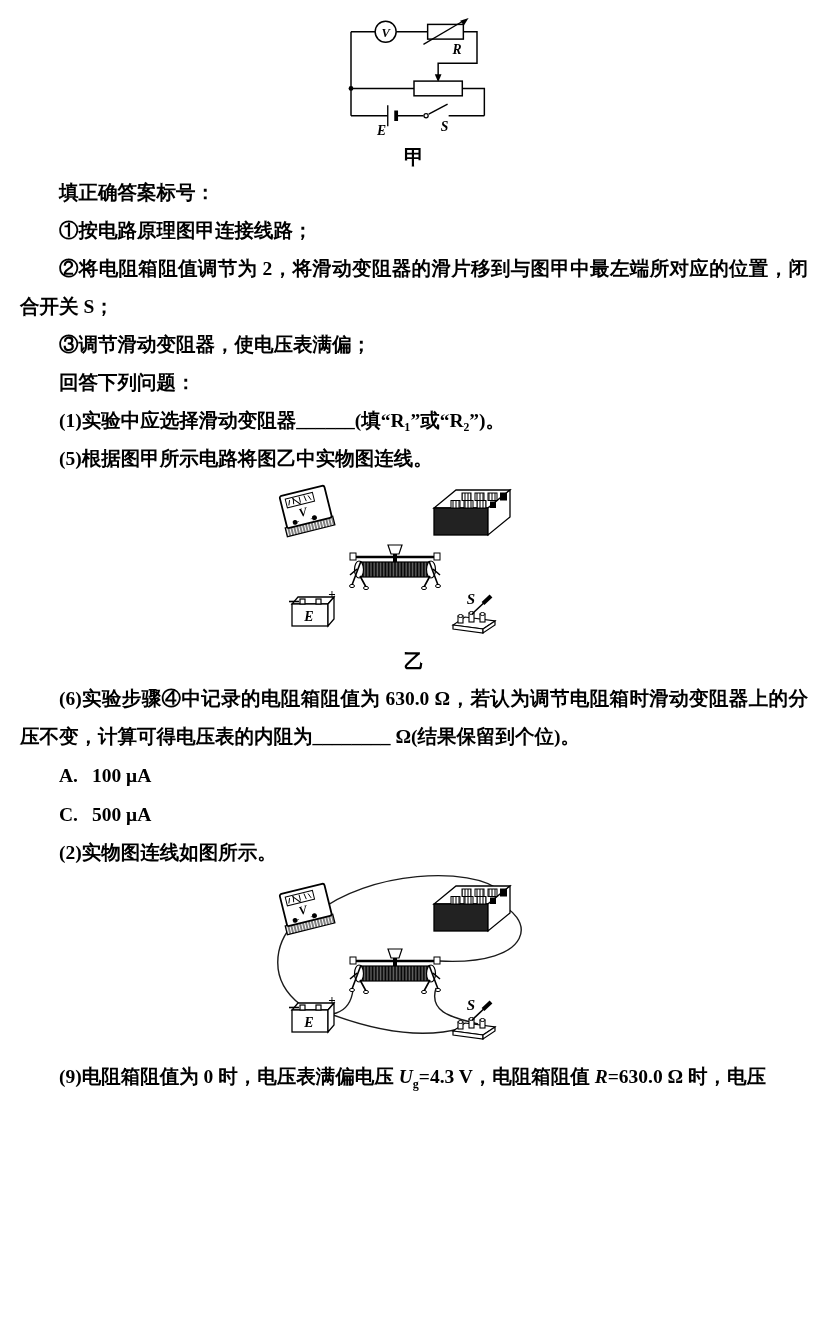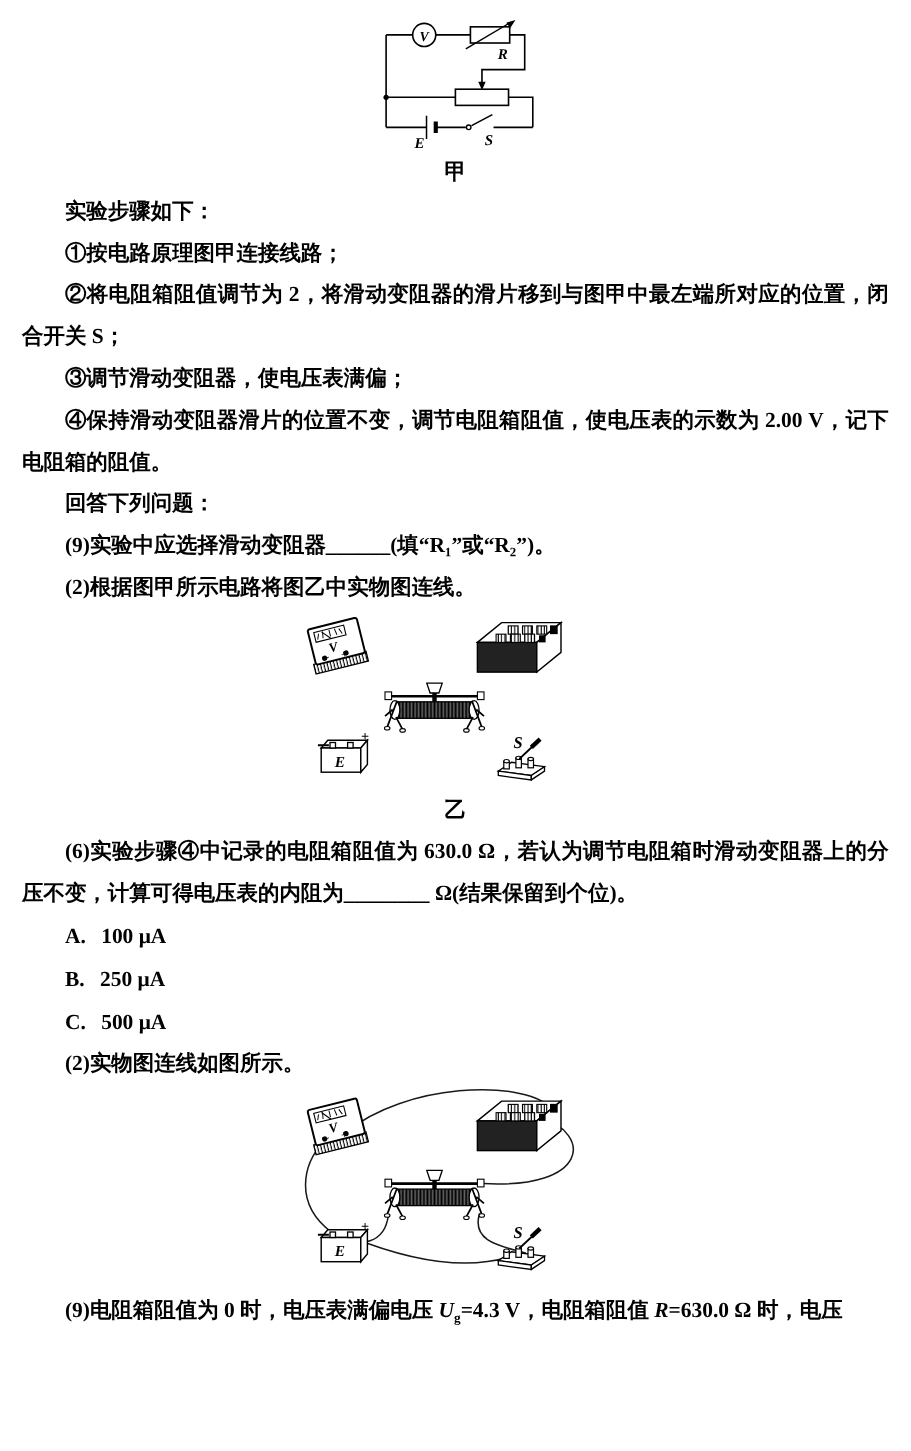--- a/index.html
+++ b/index.html
@@ -13,21 +13,21 @@
   }
   .page { padding:10px 20px 0 20px; }
   .para { text-indent:2em; text-align:justify; line-height:38px; }
   .fig { text-align:center; }
   .fig svg { display:inline-block; vertical-align:top; }
   .caption { text-align:center; font-size:20px; line-height:30px; font-weight:700; }
   .fig-jia { margin:6px 0 2px 0; }
   .fig-yi { margin:4px 0 4px 0; }
   .fig-ans { margin:2px 0 0 0; }
   .opts { }
-  .opt-row { display:flex; line-height:39px;flex-direction:column; }
+  .opt-row { display:flex; line-height:39px; }
   .opt { width:50%; padding-left:2em; }
   .opt-key { display:inline-block; margin-right:14px; }
   .svgtext { font-family:"Liberation Serif","DejaVu Serif",serif; font-weight:700; }
   .it { font-style:italic; }
   sub { font-size:0.62em; }
   .hidden-defs { position:absolute; width:0; height:0; overflow:hidden; }
 </style>
 </head>
 <body>
 
@@ -138,50 +138,46 @@
       <line x1="50" y1="85" x2="50" y2="105" stroke="#000" stroke-width="1.3"></line>
       <line x1="58" y1="90" x2="58" y2="100" stroke="#000" stroke-width="3.6"></line>
       <circle cx="86.5" cy="95" r="2" fill="#fff" stroke="#000" stroke-width="1.2"></circle>
       <line x1="89" y1="93.5" x2="107" y2="84" stroke="#000" stroke-width="1.4"></line>
       <text class="svgtext it" x="44" y="113" font-size="13" text-anchor="middle">E</text>
       <text class="svgtext it" x="104" y="110" font-size="13" text-anchor="middle">S</text>
     </svg>
     <div class="caption">甲</div>
   </figure>
 
-  <p class="para">实验步骤如下：</p>
+  <p class="para">填正确答案标号：</p>
   <p class="para">①按电路原理图甲连接线路；</p>
   <p class="para">②将电阻箱阻值调节为 2，将滑动变阻器的滑片移到与图甲中最左端所对应的位置，闭合开关 S；</p>
   <p class="para">③调节滑动变阻器，使电压表满偏；</p>
-  <p class="para">④保持滑动变阻器滑片的位置不变，调节电阻箱阻值，使电压表的示数为 2.00 V，记下电阻箱的阻值。</p>
   <p class="para">回答下列问题：</p>
-  <p class="para">(9)实验中应选择滑动变阻器______(填“R₁”或“R₂”)。</p>
-  <p class="para">(2)根据图甲所示电路将图乙中实物图连线。</p>
+  <p class="para">(1)实验中应选择滑动变阻器______(填“R₁”或“R₂”)。</p>
+  <p class="para">(5)根据图甲所示电路将图乙中实物图连线。</p>
 
   <figure class="fig fig-yi">
     <svg width="300" height="164" viewBox="0 0 300 164">
       <use href="#sym-voltmeter" x="14" y="0"></use>
       <use href="#sym-resbox" x="170" y="4"></use>
       <use href="#sym-rheostat" x="85" y="60"></use>
       <use href="#sym-battery" x="24" y="110"></use>
       <use href="#sym-switch" x="188" y="112"></use>
       <text class="svgtext it" x="207" y="122" font-size="15" text-anchor="middle">S</text>
     </svg>
     <div class="caption">乙</div>
   </figure>
 
   <p class="para">(6)实验步骤④中记录的电阻箱阻值为 630.0 Ω，若认为调节电阻箱时滑动变阻器上的分压不变，计算可得电压表的内阻为________ Ω(结果保留到个位)。</p>
 
   <div class="opts">
     <div class="opt-row">
       <div class="opt">
         <span class="opt-key">A.</span><span>100 μA</span>
-      </div>
-      <div class="opt">
-        <span class="opt-key">B.</span><span>250 μA</span>
       </div>
     </div>
     <div class="opt-row">
       <div class="opt">
         <span class="opt-key">C.</span><span>500 μA</span>
       </div>
     </div>
   </div>
 
   <p class="para">(2)实物图连线如图所示。</p>

